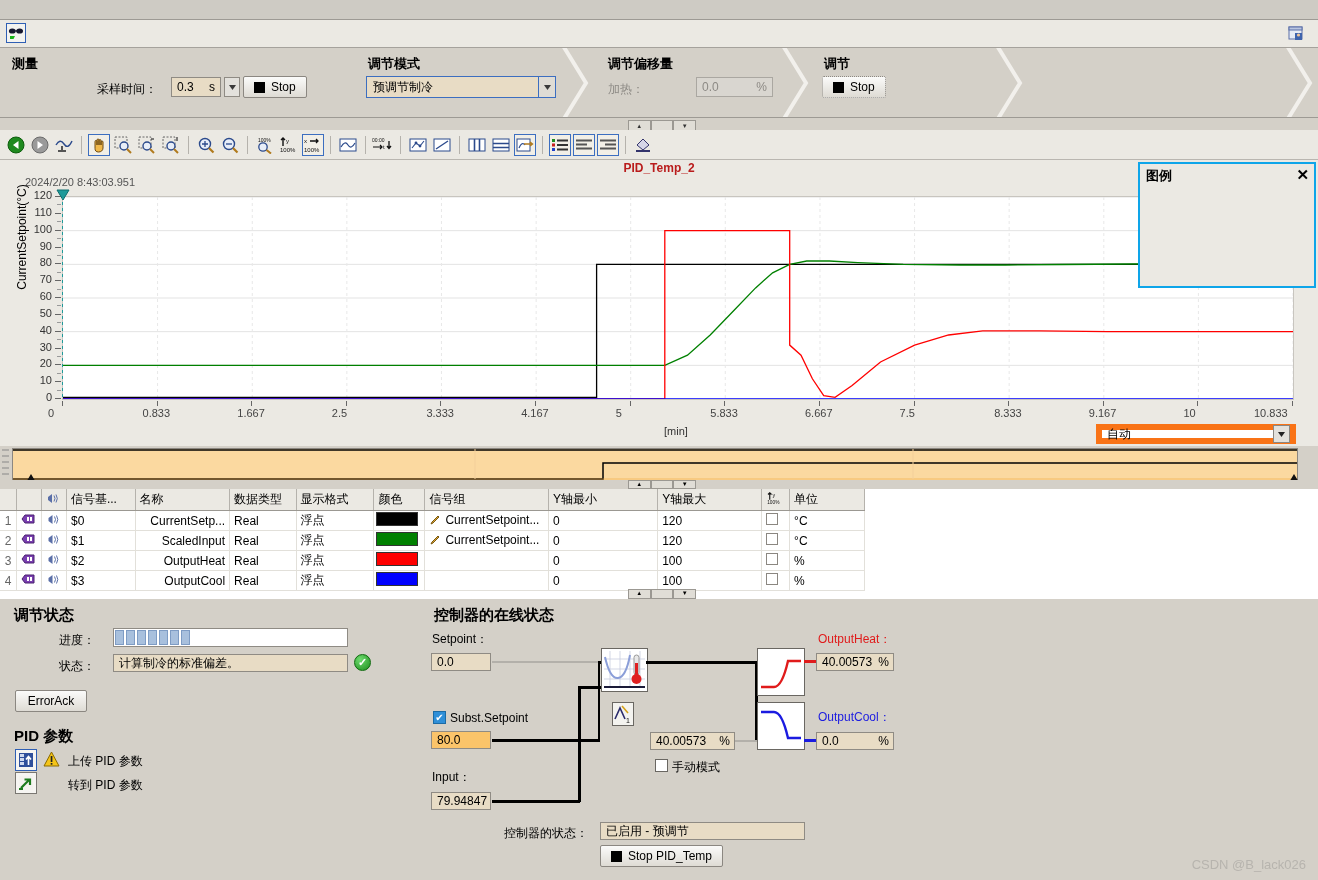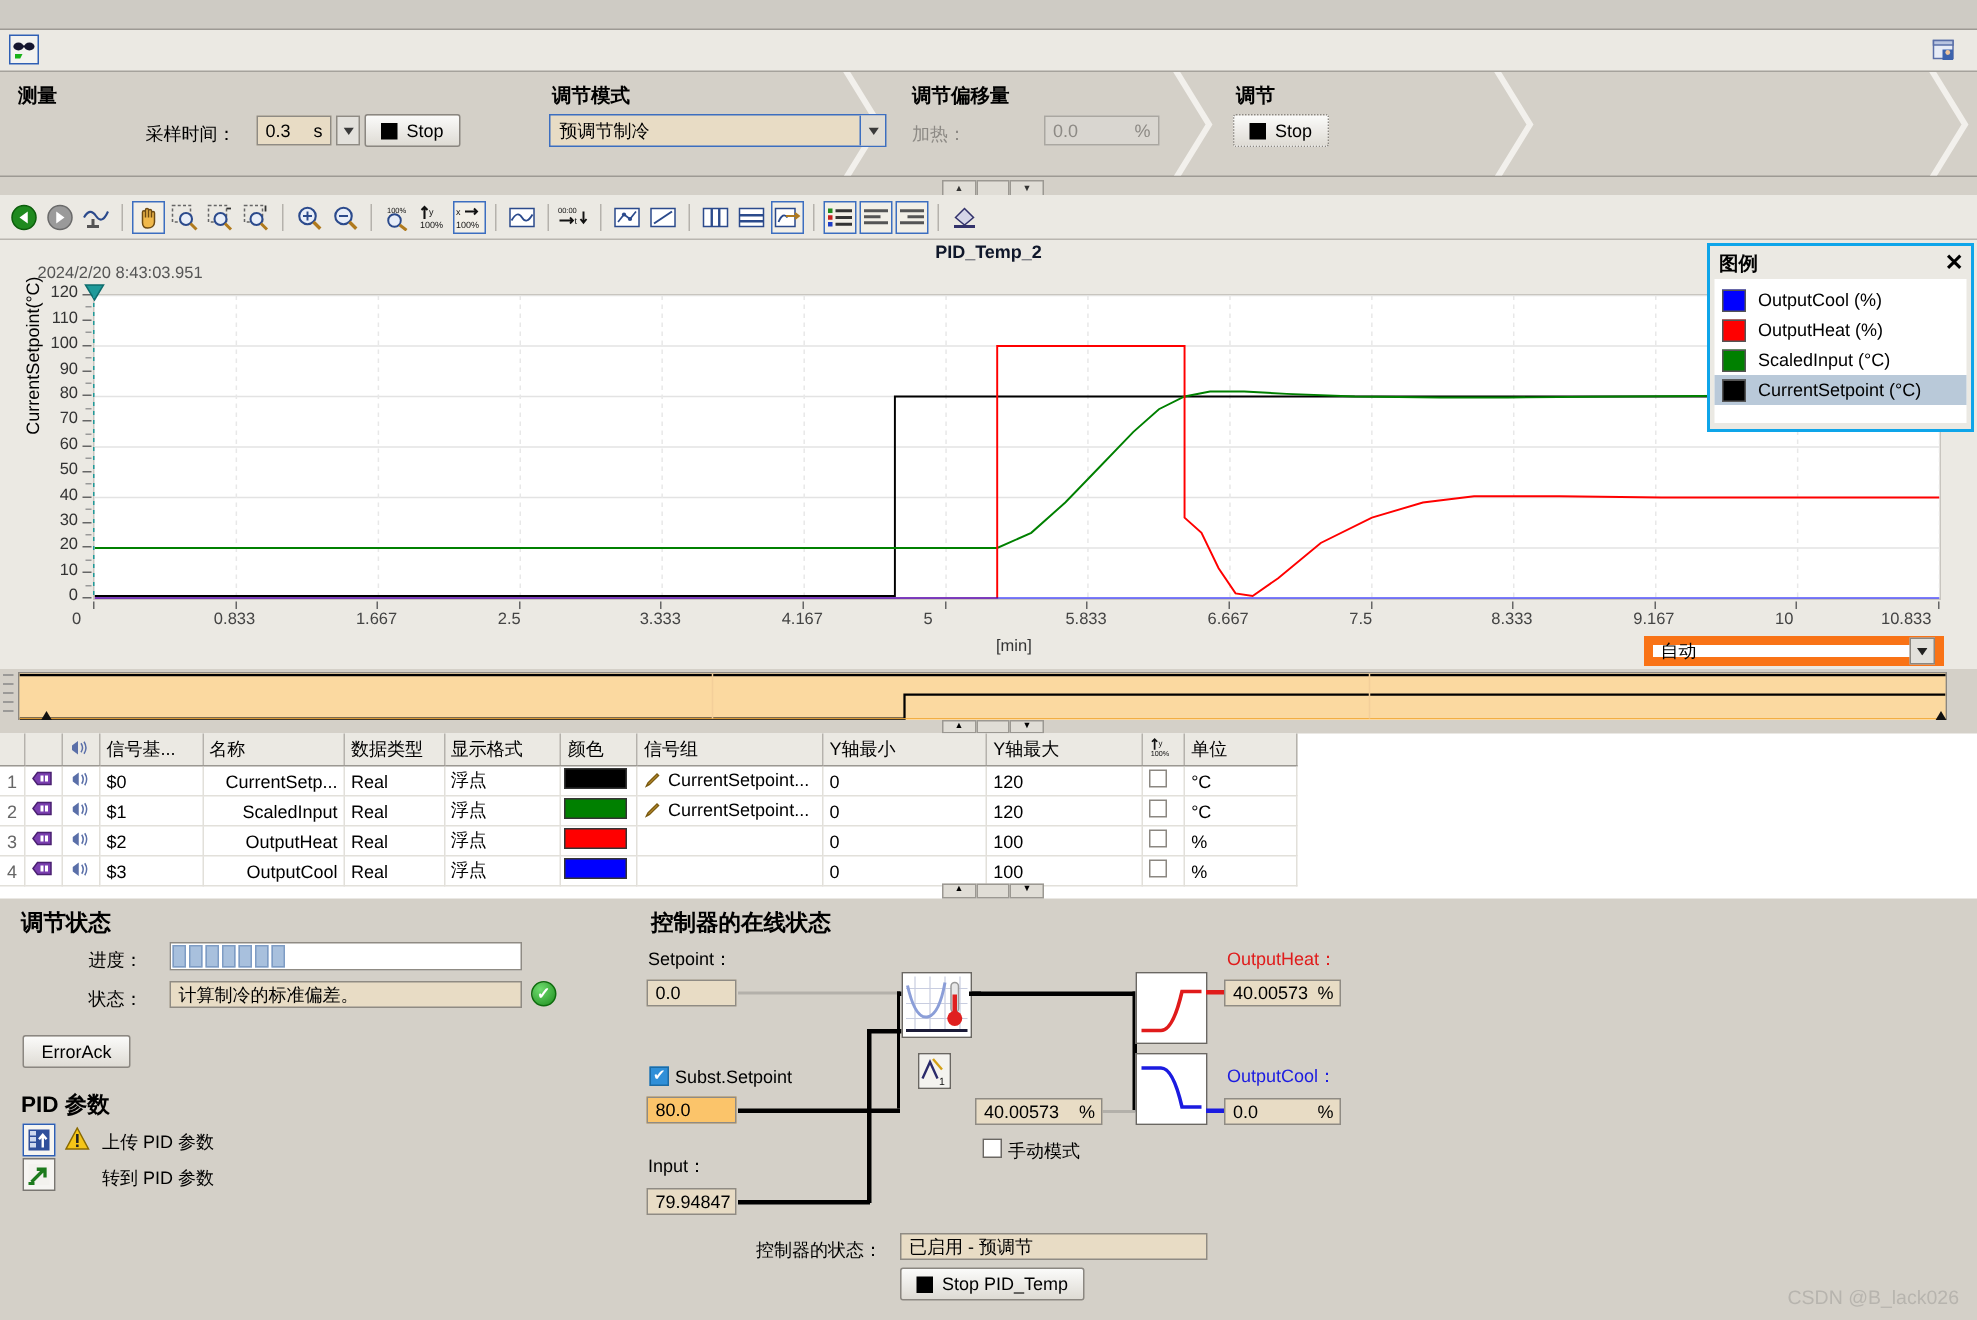--- a/index.html
+++ b/index.html
@@ -98,21 +98,21 @@
   }
   .minispin > div {
     flex: 1; background: #e0ddd6; border: 1px solid #9b9892;
     display: flex; align-items: center; justify-content: center; font-size: 6px; color:#333;
   }
 
   
   .chartwrap { position: absolute; left: 0; top: 160px; width: 1318px; height: 325px; background: #ebe9e3; }
   .chart-title {
     position: absolute; top: 161px; left: 0; width: 1318px; text-align: center;
-    font-weight: bold; font-size: 12px; color: #0f172a;
+    font-weight: bold; font-size: 12px; color: #b91c1c;
   }
   .stamp { position: absolute; left: 25px; top: 176px; font-size: 11px; color: #555; }
   .ylabel {
     position: absolute; left: -38px; top: 230px; width: 120px;
     transform: rotate(-90deg); font-size: 12px; color: #000; text-align: center;
   }
   .plot {
     position: absolute; left: 62px; top: 196px; width: 1232px; height: 204px;
     background: #fff; border: 1px solid #c8c5bf;
   }
@@ -269,21 +269,21 @@
       <svg width="7" height="5" viewBox="0 0 7 5">
           <path d="M0 0 L7 0 L3.5 5 Z" fill="#3a3a3a"></path>
         </svg>
     </div>
     <div class="btn3d" style="left:243px; top:28px;">
       <span class="stopsq"></span>
       <span>Stop</span>
     </div>
 
     <div class="sec-title" style="left:368px; top:7px;">调节模式</div>
-    <div class="combo" style="left:366px; top:28px; width:225px;">
+    <div class="combo" style="left:366px; top:28px; width:190px;">
       <span>预调节制冷</span>
       <span class="arw">
         <svg width="7" height="5" viewBox="0 0 7 5">
             <path d="M0 0 L7 0 L3.5 5 Z" fill="#3a3a3a"></path>
           </svg>
       </span>
     </div>
 
     <div class="sec-title" style="left:608px; top:7px;">调节偏移量</div>
     <div class="lbl dim" style="left:608px; top:33px;">加热：</div>
@@ -596,38 +596,20 @@
           <path d="M0 0 L7 0 L3.5 5 Z" fill="#222"></path>
         </svg>
     </span>
   </div>
 
   <div class="legend">
     <div class="legend-hd">
       <span>图例</span>
       <span class="legend-close">✕</span>
     </div>
-    <div class="legend-body" id="legend-body">
-        <div class="legrow">
-          <span class="legsw" style="background: rgb(0, 0, 255);"></span>
-          <span class="legtx">OutputCool (%)</span>
-        </div>
-        <div class="legrow">
-          <span class="legsw" style="background: rgb(255, 0, 0);"></span>
-          <span class="legtx">OutputHeat (%)</span>
-        </div>
-        <div class="legrow">
-          <span class="legsw" style="background: rgb(0, 128, 0);"></span>
-          <span class="legtx">ScaledInput (°C)</span>
-        </div>
-        <div class="legrow active">
-          <span class="legsw" style="background: rgb(0, 0, 0);"></span>
-          <span class="legtx">CurrentSetpoint (°C)</span>
-        </div>
-      </div>
   </div>
 
   <div class="rangebar">
     <div class="rb-ticks">
       <svg width="8" height="30">
           <path d="M0 2 H7 M0 8 H7 M0 14 H7 M0 20 H7 M0 26 H7" stroke="#888" stroke-width="1"></path>
         </svg>
     </div>
     <div class="rb-track">
       <svg width="1284" height="32" viewBox="0 0 1284 32">

